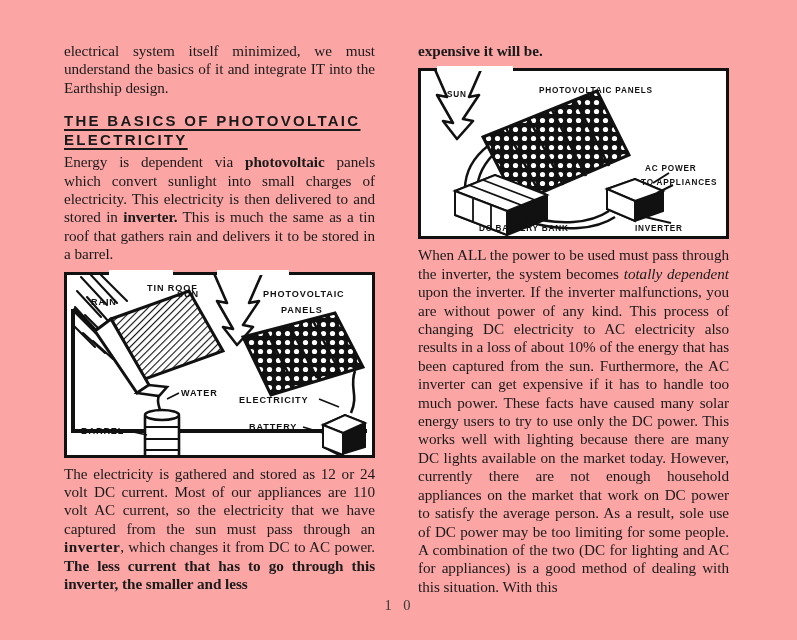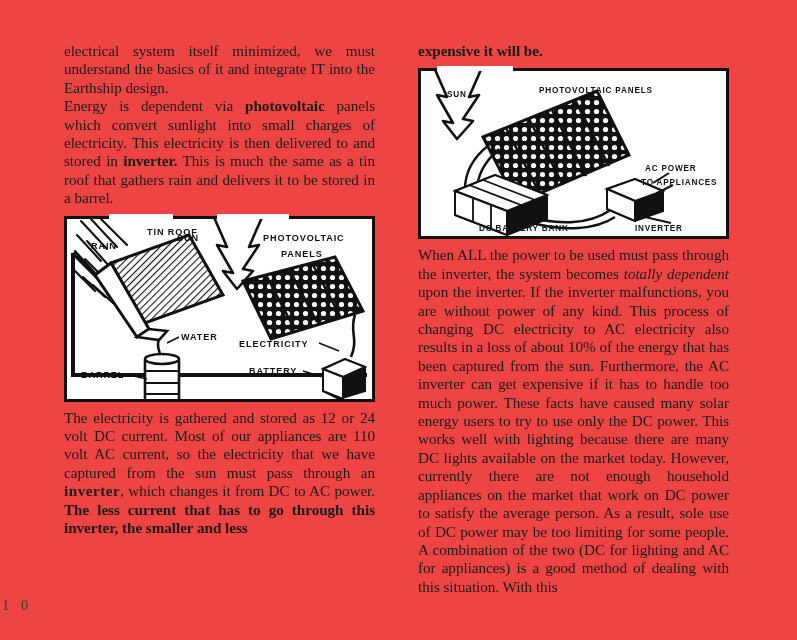--- a/index.html
+++ b/index.html
@@ -2,21 +2,21 @@
 <html><head>
 <meta charset="utf-8">
 <style>
   html,body{margin:0;padding:0;background:#ffffff;}
   body{
     width:797px;height:640px;overflow:hidden;position:relative;
     font-family:"Liberation Serif","DejaVu Serif",serif;
     color:#1a1a1a;
     -webkit-font-smoothing:antialiased;
   }
-  .page{position:absolute;inset:0;background:#ef4444;text-decoration:underline;}
+  .page{position:absolute;inset:0;background:#fca5a5;text-decoration:underline;}
 
   .col{position:absolute;top:42px;width:311px;}
   .col-left{left:64px;}
   .col-right{left:418px;}
 
   p.body{
     margin:0;
     font-size:15.2px;
     line-height:18.4px;
     text-align:justify;
@@ -50,21 +50,21 @@
   .fig1{height:186px;}
   .fig2{height:171px;}
   
   .notch{
     position:absolute;top:-5px;height:6px;background:#fff;
   }
   .figsvg{position:absolute;left:0;top:0;width:100%;height:100%;}
 
   .pagenum{
     position:absolute;left:2px;right:0;top:597px;
-    text-align:left;
+    text-align:center;
     font-size:14.5px;
     letter-spacing:4px;
     font-family:"Liberation Serif","DejaVu Serif",serif;
     color:#3a3a3a;
   }
 
   .lbl{
     font-family:"Liberation Sans","DejaVu Sans",sans-serif;
     font-size:9.1px;font-weight:bold;letter-spacing:0.9px;fill:#111;
   }
@@ -75,20 +75,21 @@
 </style>
 </head>
 <body>
 
 <div class="page">
 
   <div class="col col-left">
 
     <p class="body">electrical system itself minimized, we must understand the basics of it and integrate IT into the Earthship design.</p>
 
+    <h2 class="heading">THE BASICS OF PHOTOVOLTAIC ELECTRICITY</h2>
 
     <p class="body"><span>Energy is dependent via </span><span class="b">photovoltaic</span><span> panels which convert sunlight into small charges of electricity.  This electricity is then delivered to and stored in </span><span class="b">inverter.</span><span>  This is much the same as a tin roof that gathers rain and delivers it to be stored in a barrel.</span></p>
 
     <div class="figure fig1">
       <div class="notch" style="left:42px;width:64px;"></div>
       <div class="notch" style="left:150px;width:72px;"></div>
       <svg class="figsvg" viewBox="0 0 305 180" preserveAspectRatio="none">
 
         <g stroke="#111" stroke-width="2.1" stroke-linecap="round">
           <line x1="14" y1="2" x2="40" y2="30"></line>

